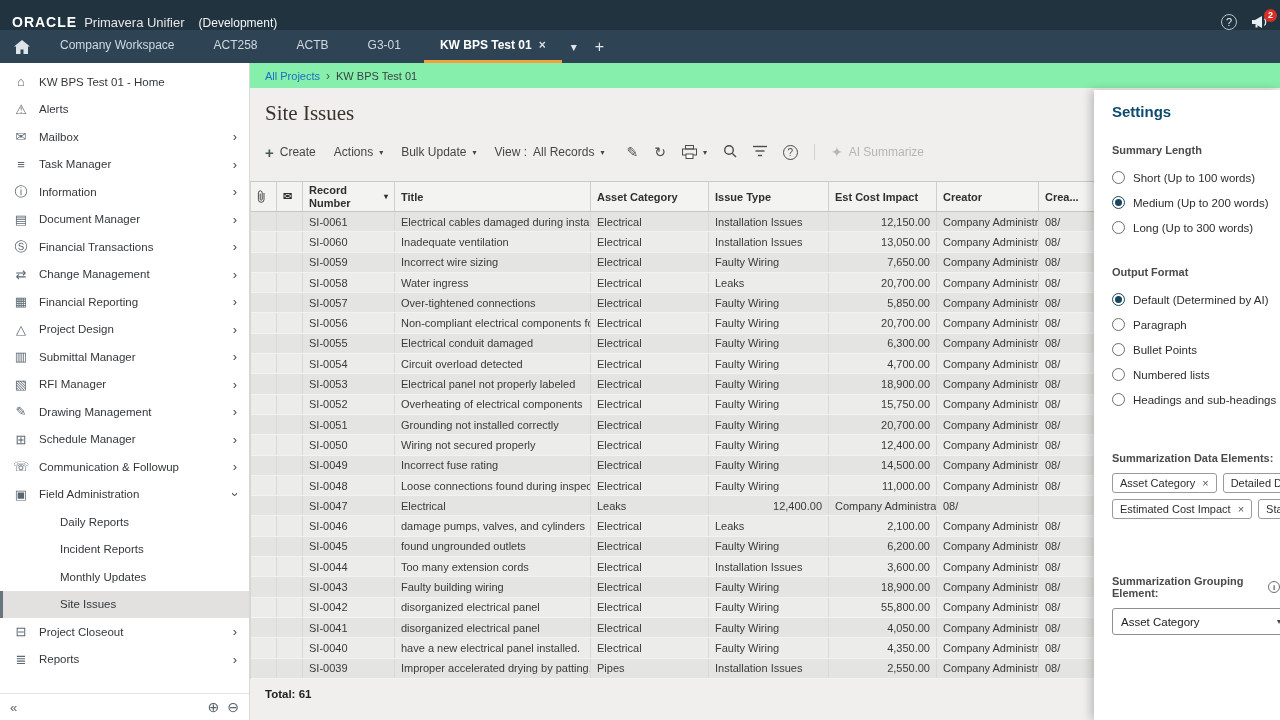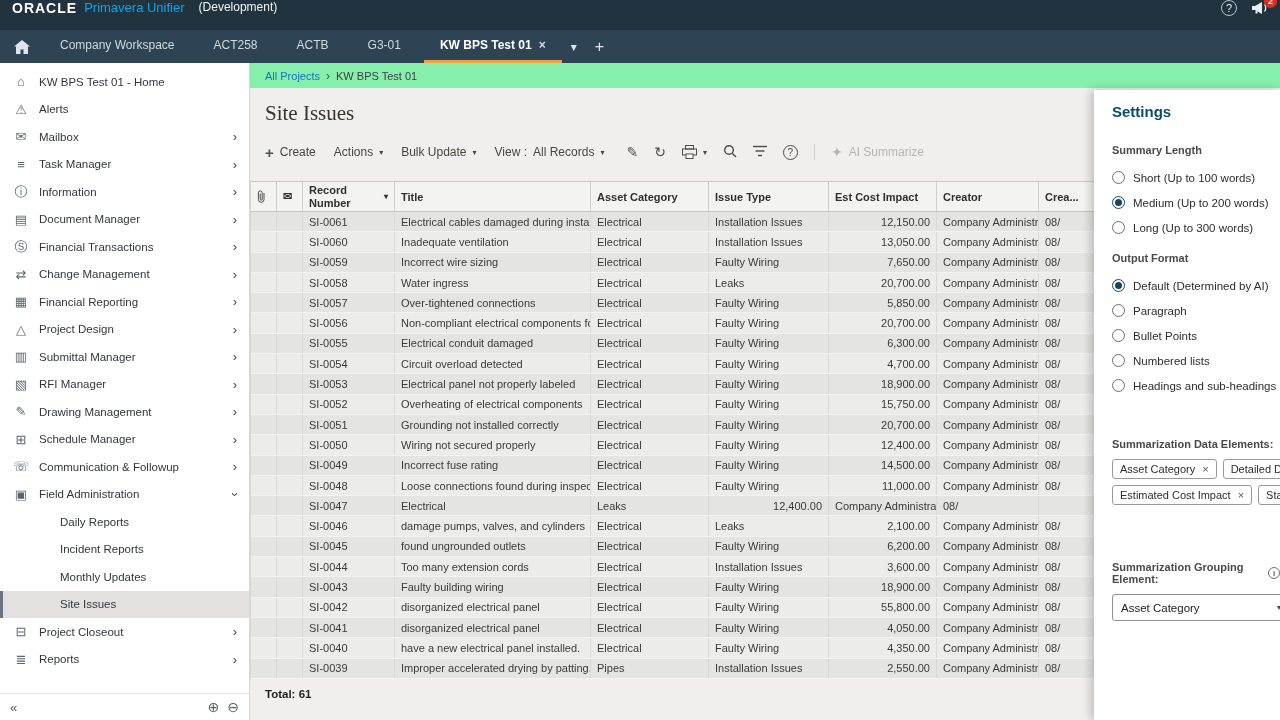--- a/index.html
+++ b/index.html
@@ -1,22 +1,22 @@
 <!DOCTYPE html>
 <html><head>
 <meta charset="utf-8">
 <style>
   *{margin:0;padding:0;box-sizing:border-box}
   html,body{width:1280px;height:720px;overflow:hidden;font-family:"Liberation Sans",sans-serif;background:#f0efee;position:relative}
   .cur{cursor:pointer}
 
   
-  .topbar{height:30px;background:#20333f;display:flex;align-items:flex-start;padding:0 12px;color:#fff}
+  .topbar{height:30px;background:#20333f;display:flex;align-items:flex-end;padding:0 12px;color:#fff}
   .brand{font-size:14px;font-weight:bold;letter-spacing:1px}
-  .product{font-size:13px;margin-left:7px;color:#0ea5e9}
+  .product{font-size:13px;margin-left:7px;color:#e5e5e5}
   .env{font-size:12px;margin-left:14px;color:#f2f5f7}
   .topbar-right{margin-left:auto;display:flex;align-items:center;gap:14px}
   .help-circle{width:16px;height:16px;border-radius:50%;border:1px solid #b9c3ca;color:#e8eef2;font-size:11px;display:flex;align-items:center;justify-content:center}
   .bell-wrap{position:relative;display:flex;align-items:center}
   .badge{position:absolute;top:-6px;right:-9px;background:#d93025;color:#fff;font-size:9px;line-height:1;padding:2px 4px;border-radius:8px;font-weight:bold}
 
   
   .tabbar{height:33px;background:#2e4455;display:flex;align-items:stretch;color:#cfd9e0;font-size:12px}
   .tab-home{width:44px;display:flex;align-items:center;justify-content:center}
   .tabs{display:flex;align-items:stretch}
@@ -73,21 +73,21 @@
   .total{font-weight:bold;font-size:11.5px;color:#1f1f1e;padding:9px 15px}
 
   
   .settings{position:absolute;top:90px;right:0;width:186px;bottom:0;background:#fff;box-shadow:-3px 0 9px rgba(0,0,0,.22);padding:13px 0 0 18px;overflow:hidden;z-index:5}
   .settings h2{font-size:15px;color:#0c4a6e;margin-bottom:24px}
   .sec-label{font-size:11px;font-weight:bold;color:#4a4a4a;margin-bottom:9px}
   .radio-row{display:flex;align-items:center;gap:8px;height:25px;font-size:11.5px;color:#2d2d2d;white-space:nowrap}
   .radio{width:13px;height:13px;border:1.5px solid #6d6d6d;border-radius:50%;flex:none;position:relative}
   .radio.selected{border-color:#18465e}
   .radio.selected::after{content:"";position:absolute;inset:2px;border-radius:50%;background:#18465e}
-  .gap26{margin-top:12px}
+  .gap26{margin-top:26px}
   .gap40{margin-top:40px}
   .chip-row{display:flex;gap:6px;margin-bottom:6px;white-space:nowrap}
   .chip{border:1px solid #9a9a9a;border-radius:3px;background:#fff;padding:3px 7px;font-size:11px;color:#2d2d2d;display:flex;align-items:center;gap:7px;flex:none}
   .chip-x{color:#555;font-size:11px}
   .group-label{display:flex;align-items:center;gap:6px;margin-top:56px}
   .info-circle{width:12px;height:12px;border-radius:50%;border:1px solid #6d6d6d;font-size:8px;display:flex;align-items:center;justify-content:center;color:#555;flex:none}
   .select{width:178px;height:27px;border:1px solid #8f8f8f;border-radius:3px;margin-top:9px;display:flex;align-items:center;justify-content:space-between;padding:0 8px;font-size:11.5px;color:#222;background:#fff}
 </style>
 </head>
 <body>

